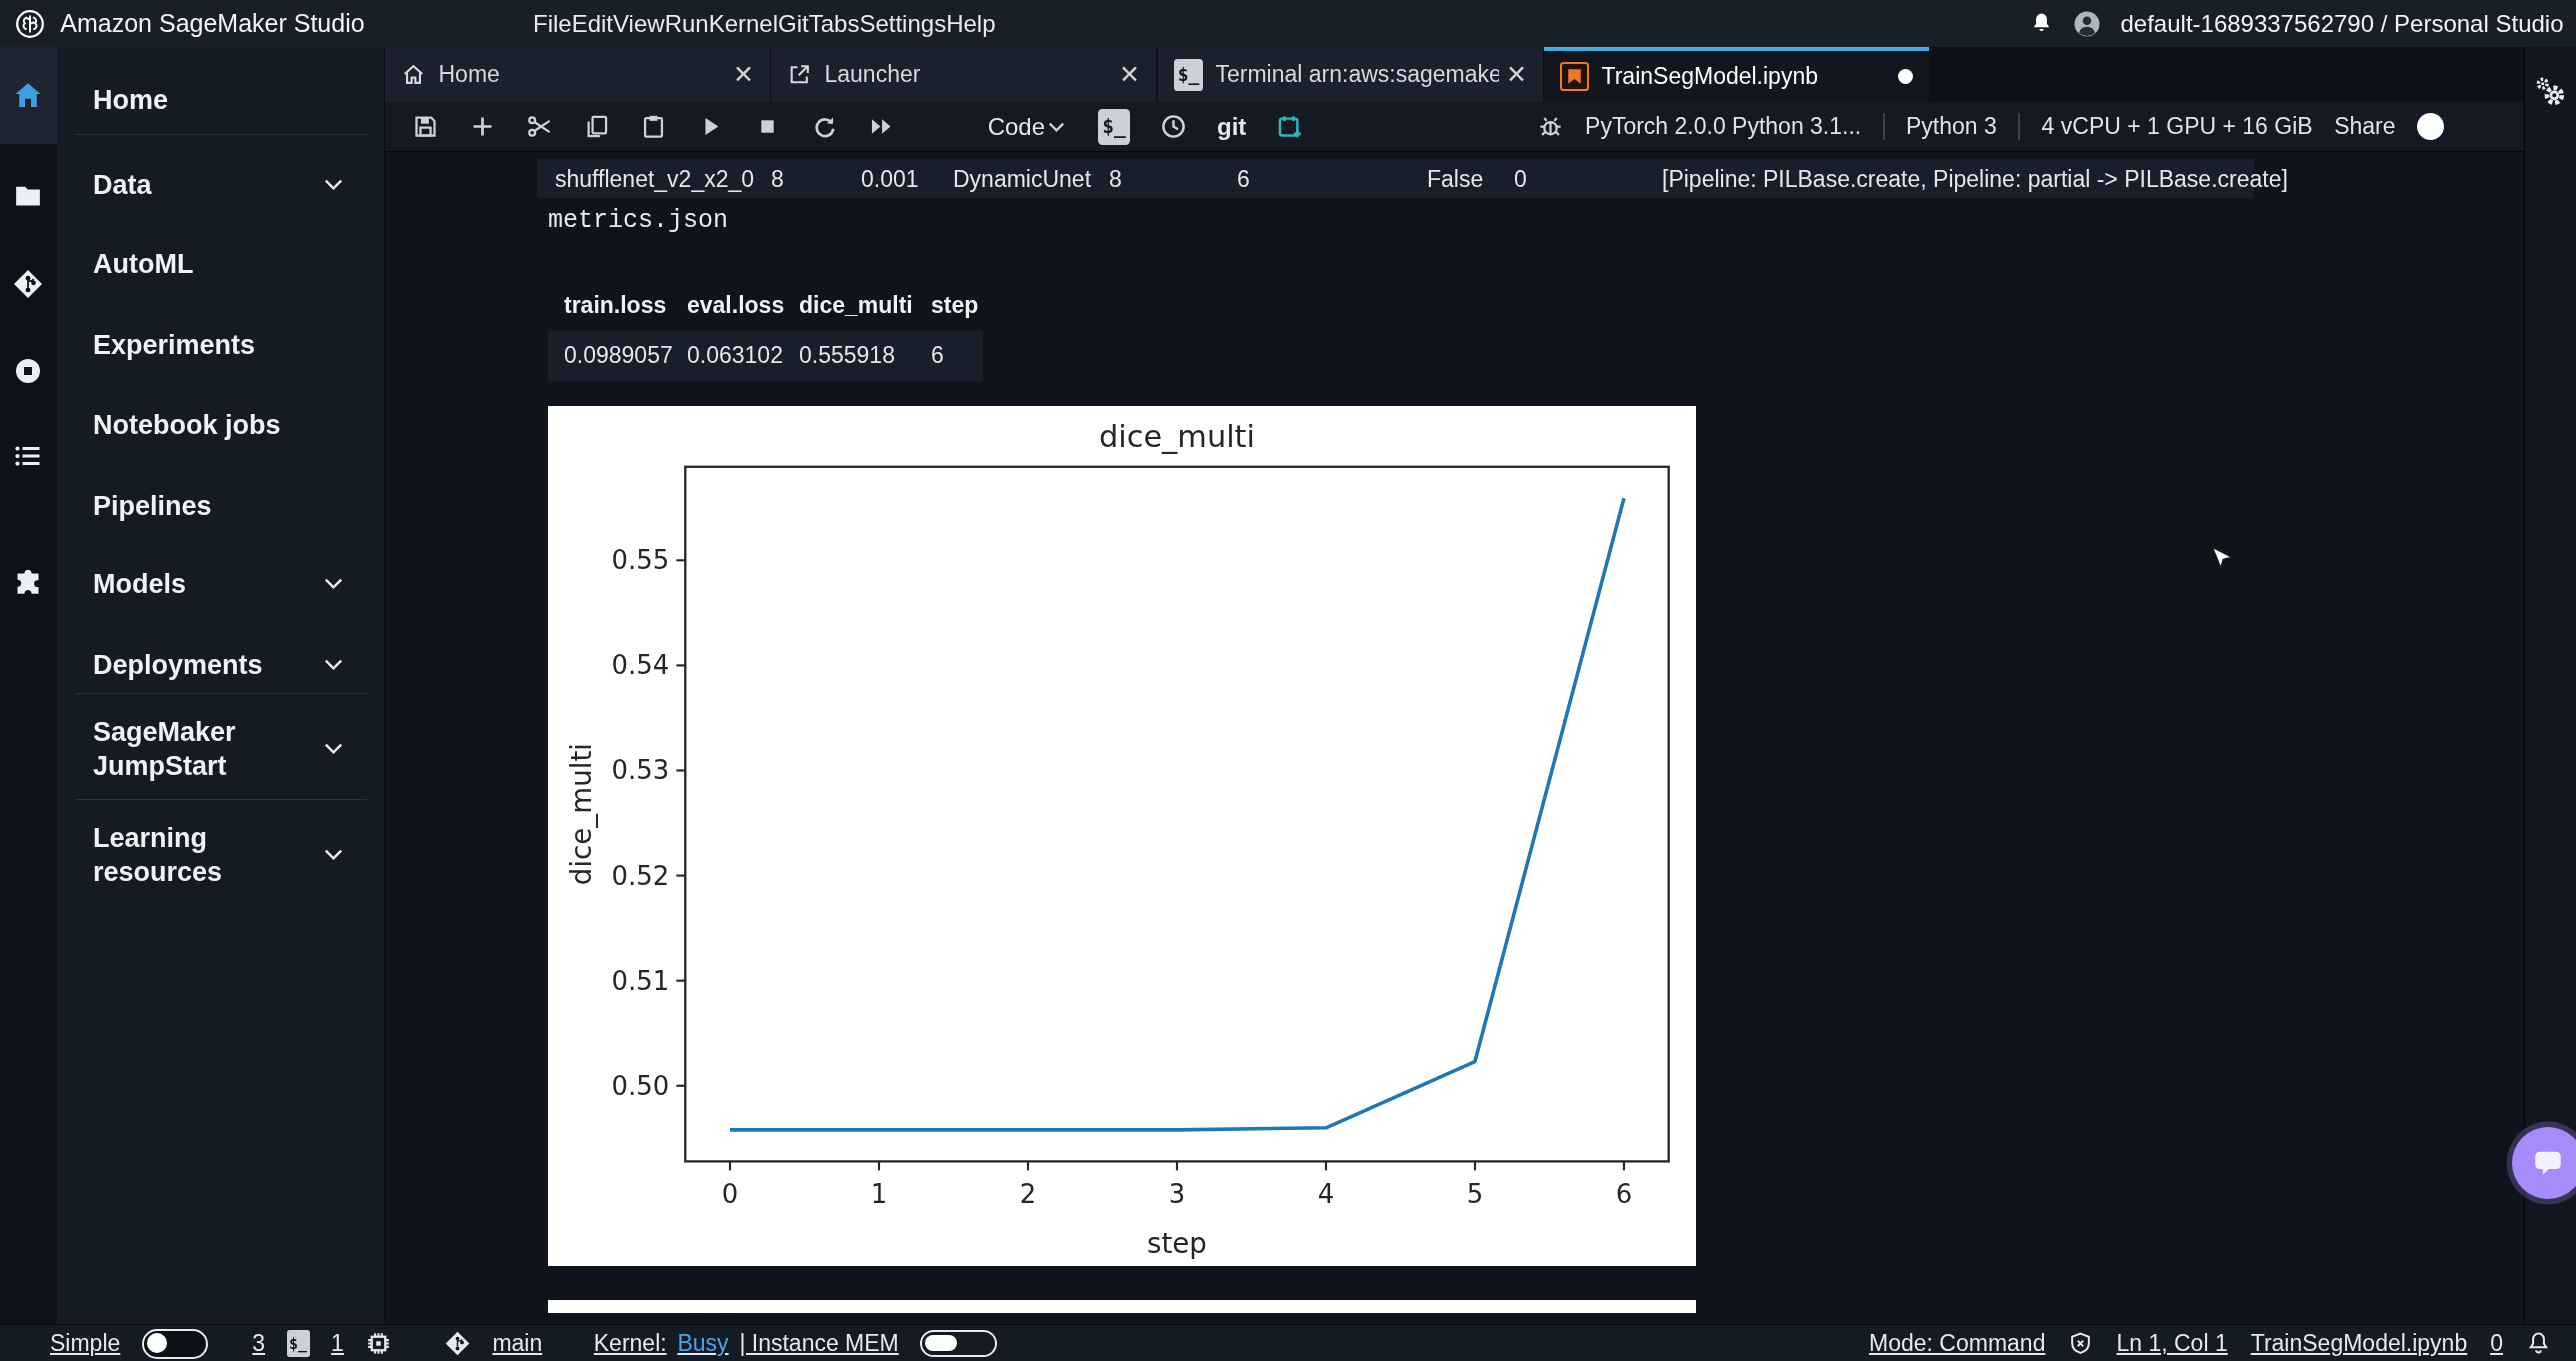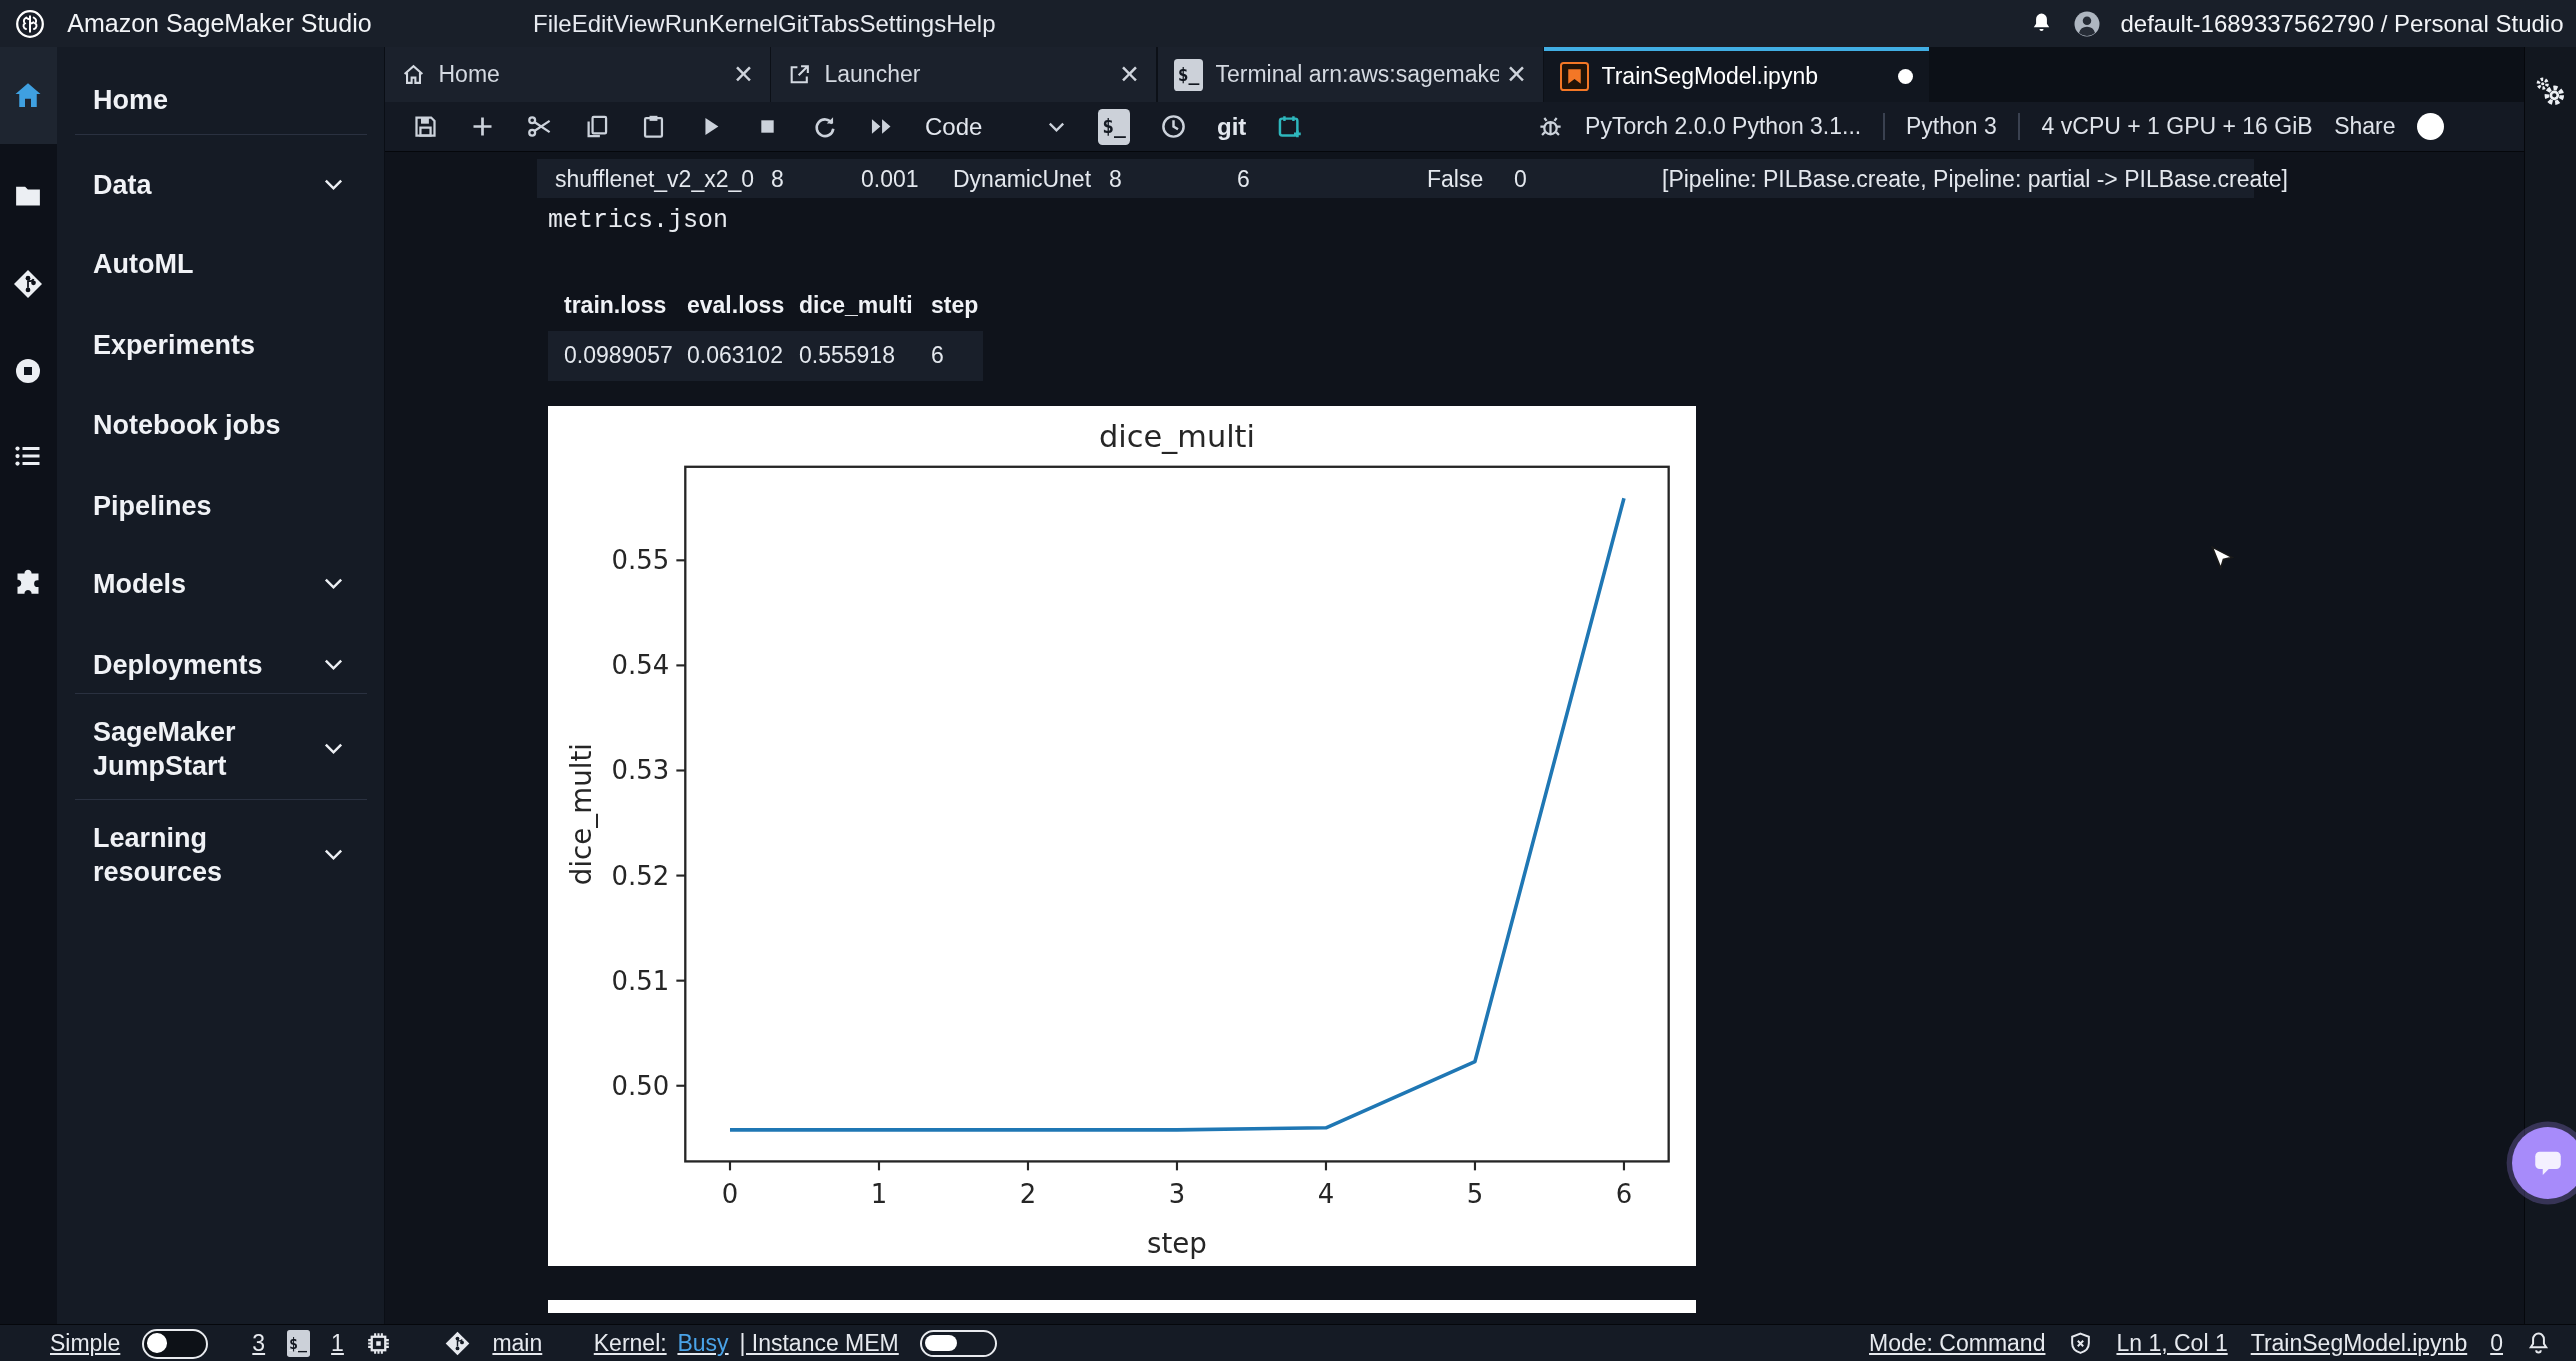--- a/index.html
+++ b/index.html
@@ -3,21 +3,21 @@
 <meta charset="utf-8">
 <style>
   * { margin:0; padding:0; box-sizing:border-box; }
   html,body { background:#000; }
   body { font-family:"Liberation Sans","DejaVu Sans",sans-serif; }
   #root { position:relative; width:2576px; height:1361px; background:#0a0e15; overflow:hidden; color:#e8ebf1; }
 
   
   #topbar { position:absolute; left:0; top:0; width:2576px; height:47px; background:#191f29; display:flex; align-items:center; }
   #topbar .logo { margin-left:14.3px; width:32px; height:32px; }
-  #topbar .app-title { margin-left:21px; font-size:25px; color:#f2f4f7; }
+  #topbar .app-title { margin-left:14px; font-size:25px; color:#f2f4f7; }
   #menus { position:absolute; left:533px; display:flex; font-size:24px; color:#e8ebf1; }
   #menus span { cursor:default; }
   #topbar-right { position:absolute; right:12.5px; display:flex; align-items:center; gap:18px;text-align:right; }
   #topbar-right .user { font-size:24px; color:#f2f4f7; }
 
   
   #rail { position:absolute; left:0; top:47px; width:57px; height:1277px; background:#0d1119; }
   #rail .active-block { position:absolute; left:0; top:0; width:57px; height:97px; background:#1e2530; }
   .rail-icon { position:absolute; left:13.4px; width:30px; height:30px; }
   #panel { position:absolute; left:57px; top:47px; width:327px; height:1277px; background:#151b25; }
@@ -35,21 +35,21 @@
   .tab.active .t-label { color:#ffffff; }
   .dirty-dot { width:15px; height:15px; border-radius:50%; background:#ffffff; margin-left:7.2px; }
   .term-badge { width:29px; height:32px; background:#ccd1d9; border-radius:3.6px; color:#11161f; font-family:"DejaVu Sans Mono",monospace; font-size:18px; font-weight:700; display:flex; align-items:center; justify-content:center; flex:none; }
   .nb-badge { width:29px; height:29px; background:#201307; border:2.7px solid #f37726; border-radius:3.6px; display:flex; align-items:center; justify-content:center; flex:none; }
   .nb-badge .bm { width:12.5px; height:14.3px; background:#f37726; clip-path:polygon(0 0,100% 0,100% 100%,50% 68%,0 100%); }
 
   
   #nbtoolbar { position:absolute; left:385px; top:102px; width:2140px; height:50px; background:#141923; border-bottom:1.8px solid #05070b; display:flex; align-items:center; }
   .tb-group { display:flex; align-items:center; gap:30px; margin-left:27px; }
   .tb-icon { width:27px; height:27px; color:#ccd2db; cursor:pointer; }
-  .code-dd { display:flex; align-items:center; width:143px; justify-content:space-between; cursor:pointer; }
+  .code-dd { display:flex; align-items:center; width:143px; justify-content:flex-end; cursor:pointer; }
   .code-dd .code-lbl { font-size:24px; color:#e3e7ee; }
   .shellbtn { width:32px; height:36px; background:#ccd1d9; border-radius:4.5px; color:#161b24; font-family:"DejaVu Sans Mono",monospace; font-size:19.7px; font-weight:700; display:flex; align-items:center; justify-content:center; cursor:pointer; }
   .git-lbl { font-size:24px; font-weight:700; color:#e3e7ee; cursor:pointer; }
   #nbtoolbar-right { position:absolute; right:81px; display:flex; align-items:center; gap:21.5px; font-size:23px; color:#dfe3ea; }
   .vsep { width:1.8px; height:27px; background:#3a4150; }
 
   
   #content { position:absolute; left:385px; top:152px; width:2140px; height:1172px; background:#0f131b; }
   .df-strip { position:absolute; left:152px; top:7.2px; width:1717px; height:39px; background:#191f2a; font-size:23px; color:#e4e8ee; }
   .df-strip span { position:absolute; top:7.2px; white-space:nowrap; }

